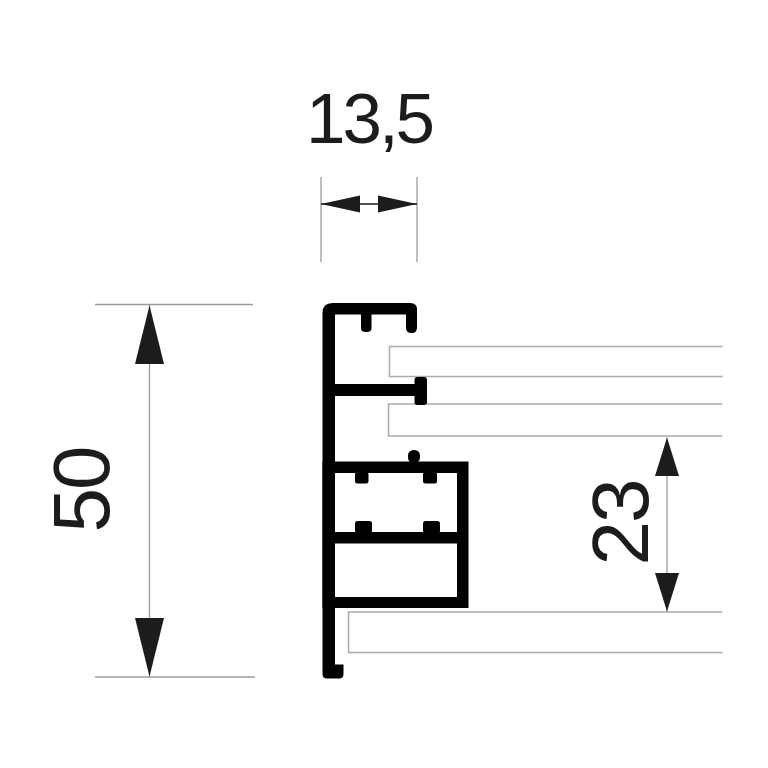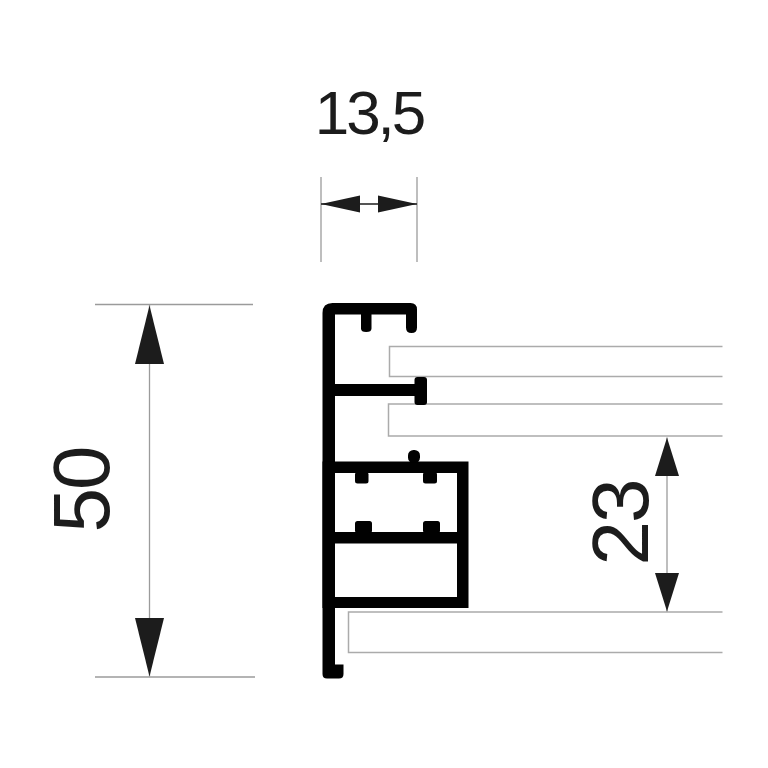--- a/index.html
+++ b/index.html
@@ -30,25 +30,25 @@
 
   .dim-label {
     position: absolute;
     color: var(--label, #1c1c1c);
     text-align: center;
     white-space: nowrap;
     user-select: none;
   }
   .dim-label-h {
     left: 269px;
-    top: 75px;
+    top: 81px;
     width: 200px;
     height: 75px;
     line-height: 75px;
-    font-size: 62px;
+    font-size: 71px;
     letter-spacing: -3px;
   }
   .dim-label-v {
     width: 200px;
     height: 90px;
     line-height: 90px;
     font-size: 80px;
     letter-spacing: -2px;
     transform: rotate(-90deg);
   }

